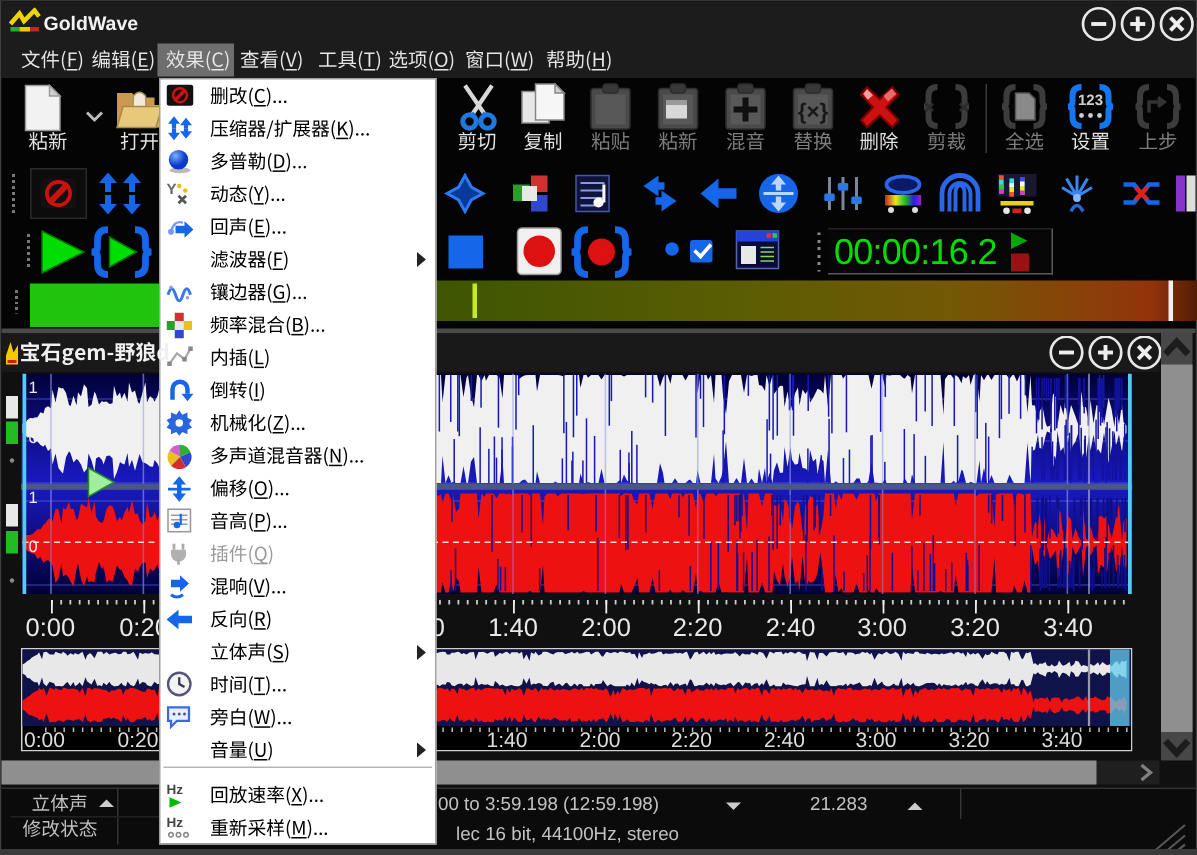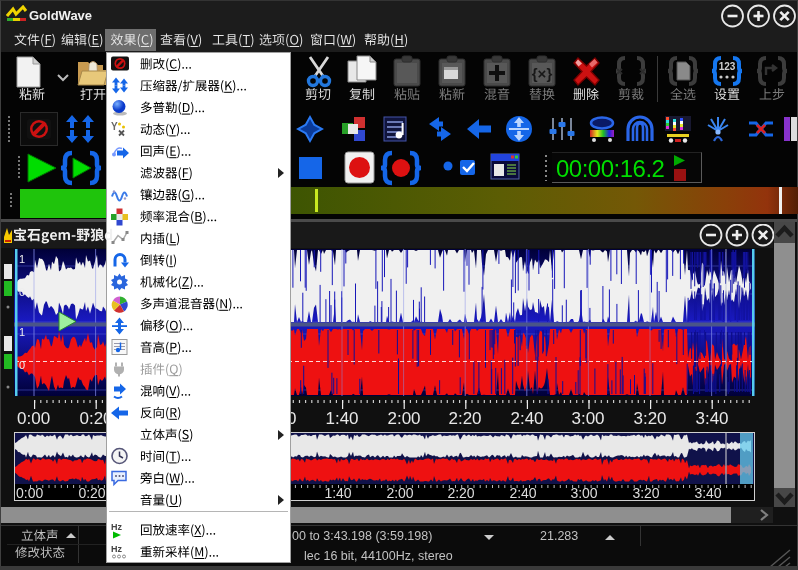--- a/index.html
+++ b/index.html
@@ -1006,21 +1006,21 @@
 <div class="abs" style="left:1px;top:507px;width:730px;height:16px;background:#8f8f8f;z-index:5"></div>
 <svg style="position:absolute;left:758px;top:509px;z-index:5" width="13" height="12" viewBox="0 0 13 12">
     <path d="M3 1 L9 6 L3 11" fill="none" stroke="#808080" stroke-width="2.2"></path>
   </svg>
 <div class="abs" style="left:1px;top:525px;width:796px;height:42px;background:#0b0b0b;border-top:1px solid #333;z-index:4"></div>
 <svg style="position:absolute;left:65px;top:532px;z-index:10" width="12" height="8" viewBox="0 0 12 8">
     <path d="M1 6 L6 1 L11 6 Z" fill="#ccc"></path>
   </svg>
 <div class="abs" style="left:78px;top:526px;width:1px;height:37px;background:#333;z-index:10"></div>
 <div class="abs" style="left:7px;top:544px;width:200px;height:1px;background:#222;z-index:10"></div>
-<div class="lat" style="left:292px;top:529px;font-size:12.5px;color:#c2c2c2">00 to 3:43.198 (3:59.198)</div>
+<div class="lat" style="left:292px;top:529px;font-size:12.5px;color:#c2c2c2">00 to 3:59.198 (12:59.198)</div>
 <svg style="position:absolute;left:483px;top:534px;z-index:10" width="12" height="7" viewBox="0 0 12 7">
     <path d="M1 1 L6 6 L11 1 Z" fill="#ccc"></path>
   </svg>
 <div class="lat" style="left:540px;top:529px;font-size:12.5px;color:#c2c2c2">21.283</div>
 <svg style="position:absolute;left:604px;top:534px;z-index:10" width="12" height="7" viewBox="0 0 12 7">
     <path d="M1 6 L6 1 L11 6 Z" fill="#ccc"></path>
   </svg>
 <div class="abs" style="left:640px;top:526px;width:1px;height:20px;background:#333;z-index:10"></div>
 <div class="lat" style="left:304px;top:549px;font-size:12.5px;color:#c2c2c2">lec 16 bit, 44100Hz, stereo</div>
 <svg style="position:absolute;left:766px;top:548px;z-index:10" width="26" height="20" viewBox="0 0 26 20">

